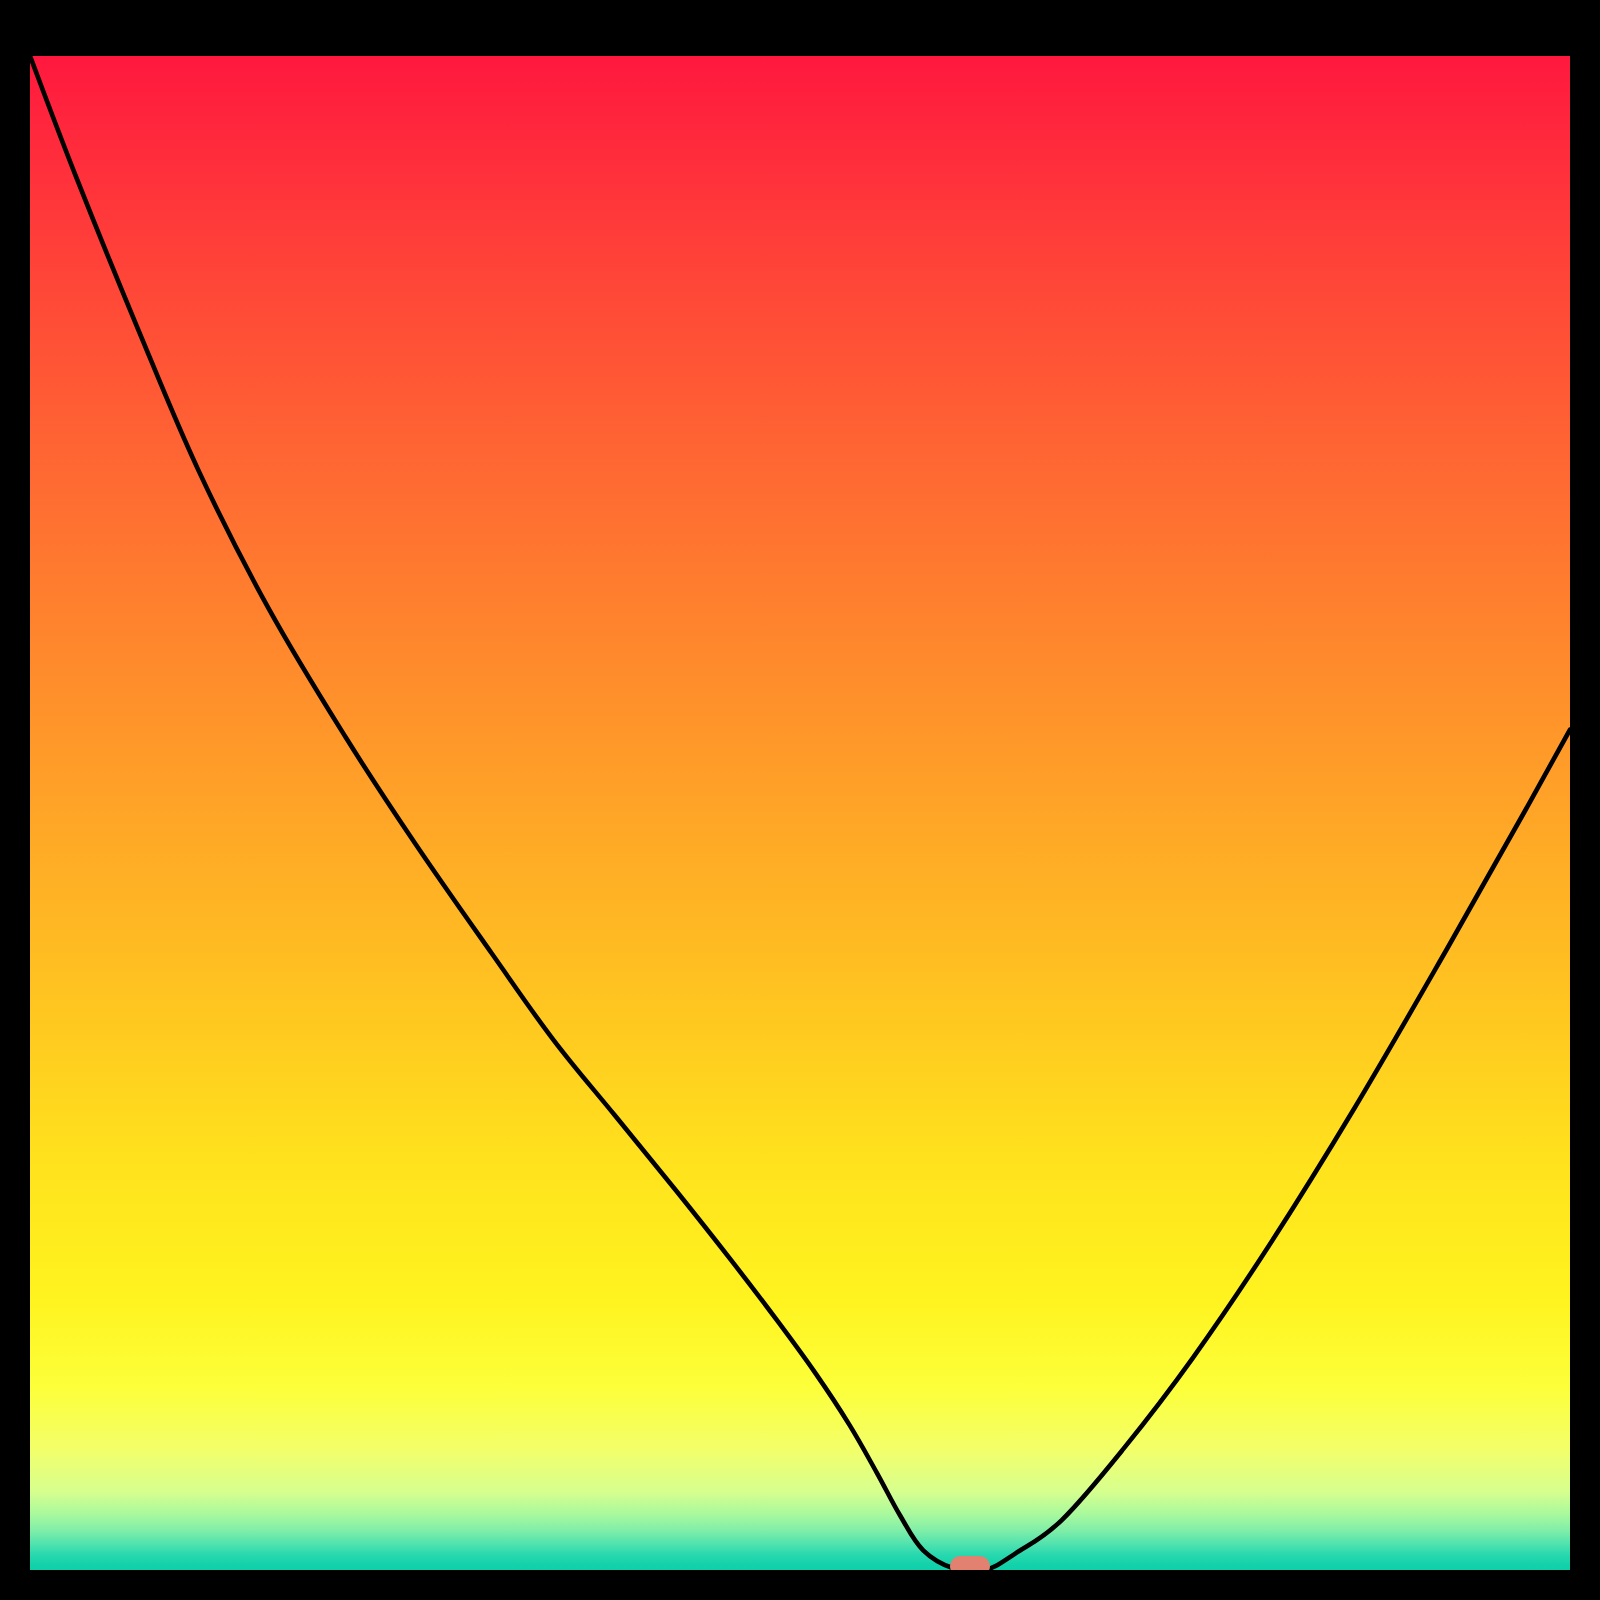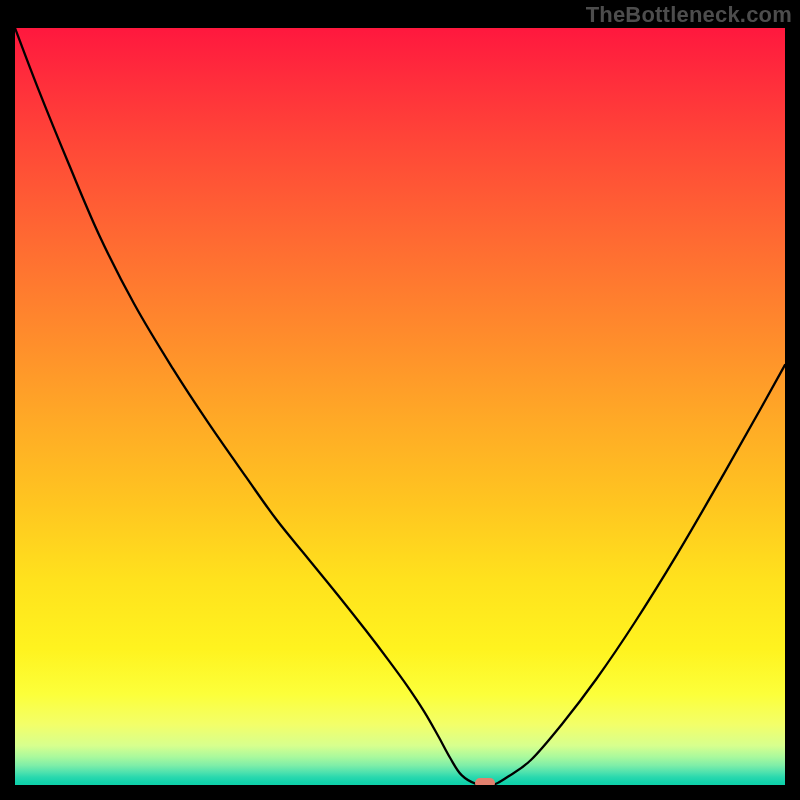--- a/index.html
+++ b/index.html
@@ -70,21 +70,20 @@
     border-radius: 6px;
     background: #e2816f;
     z-index: 3;
   }
 </style>
 </head>
 <body>
 
 <div class="stage">
 
-  <div class="watermark">TheBottleneck.com</div>
 
   <div class="plot-frame">
     <div class="gradient-area"></div>
 
     <svg class="curve" viewBox="0 0 770 757" preserveAspectRatio="none">
       <path id="curve-path" fill="none" stroke="#000" stroke-width="2.3" stroke-linejoin="round" stroke-linecap="round" d="M 0.00 0.00 C 4.16 10.90, 13.40 36.03, 23.10 60.56 C 32.80 85.09, 42.81 109.69, 53.90 136.26 C 64.99 162.83, 72.92 182.97, 84.70 208.18 C 96.48 233.38, 106.18 252.46, 119.35 276.31 C 132.52 300.15, 144.68 319.53, 157.85 340.65 C 171.02 361.77, 179.33 374.15, 192.50 393.64 C 205.67 413.13, 218.53 431.19, 231.00 448.90 C 243.47 466.61, 250.71 477.47, 261.80 492.05 C 272.89 506.63, 281.51 516.27, 292.60 529.90 C 303.69 543.53, 313.00 554.81, 323.40 567.75 C 333.79 580.69, 341.34 590.23, 350.35 601.82 C 359.36 613.40, 365.83 621.88, 373.45 632.10 C 381.07 642.31, 386.19 649.19, 392.70 658.59 C 399.21 667.99, 404.10 675.33, 409.64 684.33 C 415.18 693.32, 418.93 700.38, 423.50 708.55 C 428.07 716.73, 430.89 722.80, 435.05 729.75 C 439.21 736.70, 441.75 742.39, 446.60 747.16 C 451.45 751.93, 456.46 754.47, 462.00 756.24 C 467.54 758.01, 471.86 758.36, 477.40 757.00 C 482.94 755.64, 485.87 753.17, 492.80 748.67 C 499.73 744.18, 506.20 741.42, 515.90 732.02 C 525.60 722.62, 534.92 711.02, 546.70 696.44 C 558.48 681.86, 568.18 669.42, 581.35 651.02 C 594.52 632.62, 605.30 616.73, 619.85 594.25 C 634.40 571.76, 646.26 552.69, 662.20 526.12 C 678.14 499.54, 693.15 473.20, 708.40 446.63 C 723.65 420.06, 735.81 398.26, 746.90 378.50 C 757.99 358.74, 765.84 344.36, 770.00 336.86"></path>
     </svg>
 
     <div id="marker" class="marker" style="left: 459.7px; top: 750px;"></div>
   </div>

